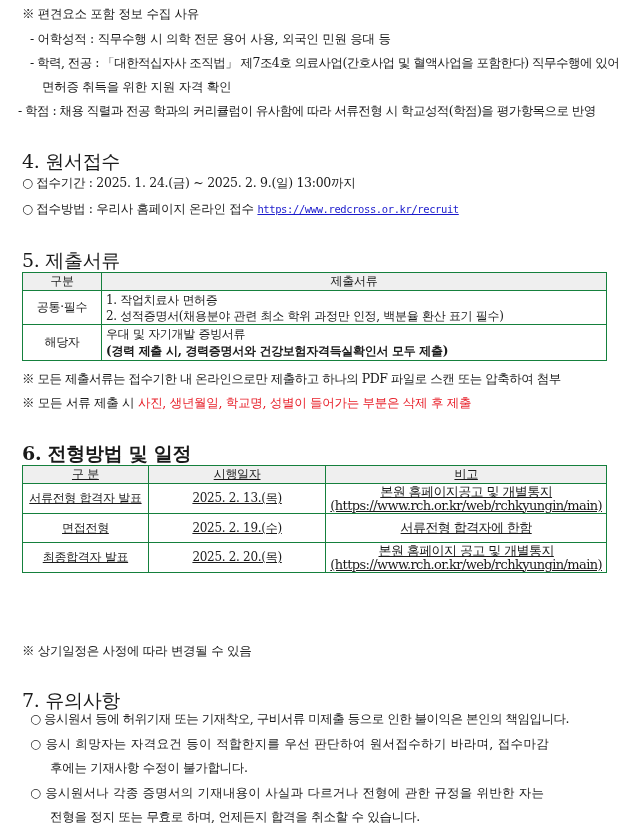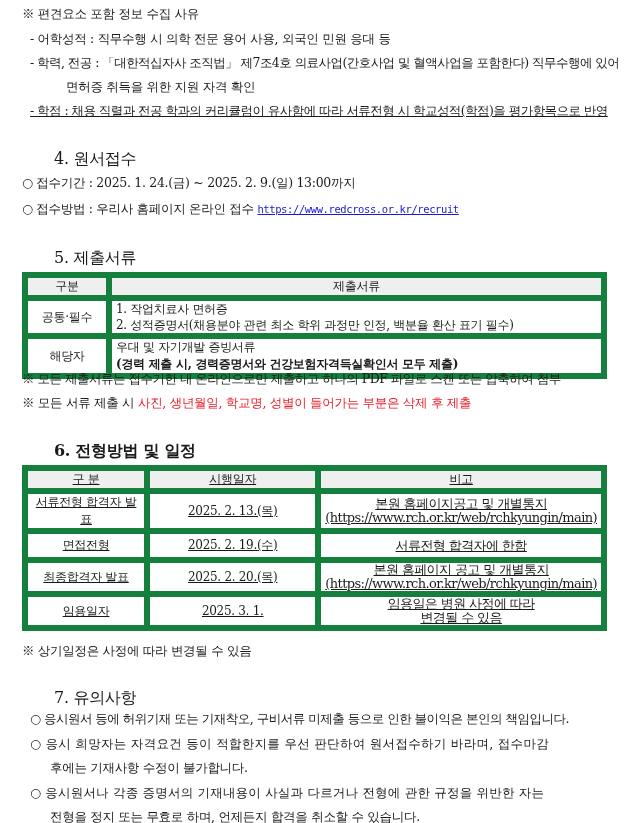--- a/index.html
+++ b/index.html
@@ -2,38 +2,38 @@
 <html><head>
   <meta charset="utf-8">
   <style>
     html, body { margin: 0; padding: 0; background: #ffffff; }
     body {
       width: 631px; height: 823px; overflow: hidden; position: relative;
       font-family: "DejaVu Serif", "Liberation Serif", serif;
       color: #1a1a1a; font-size: 12.5px;
     }
     .line { position: absolute; white-space: nowrap; letter-spacing: -0.3px; }
-    .h { font-size: 16px; font-weight: normal; margin-left: 32px; }
+    .h { font-size: 19px; font-weight: normal; }
     .red { color: #e8202a; }
     .link { color: #1a1acc; text-decoration: underline; font-family: "DejaVu Sans Mono", "Liberation Mono", monospace; font-size: 10.5px; letter-spacing: -0.4px; }
     table { position: absolute; border-collapse: collapse; font-size: 12px; letter-spacing: -0.3px; }
-    td, th { border: 6px solid #15803d; padding: 0 4px; font-weight: normal; }
+    td, th { border: 1px solid #15803d; padding: 0 4px; font-weight: normal; }
     th { background: #efefef; text-align: center; }
     .c { text-align: center; }
     .small { font-size: 13px; line-height: 14px; letter-spacing: -0.6px; }
     .bold { font-weight: bold; }
   </style>
 </head>
 <body>
 
 <div class="line" style="left:22px; top:6px;">※ 편견요소 포함 정보 수집 사유</div>
 <div class="line" style="left:30px; top:31px;">- 어학성적 : 직무수행 시 의학 전문 용어 사용, 외국인 민원 응대 등</div>
 <div class="line" style="left:30px; top:55px; letter-spacing:-0.55px;">- 학력, 전공 : 「대한적십자사 조직법」 제7조4호 의료사업(간호사업 및 혈액사업을 포함한다) 직무수행에 있어</div>
-<div class="line" style="left:42px; top:79px;margin-left:24px;">면허증 취득을 위한 지원 자격 확인</div>
-<div class="line" style="left:30px; top:103px; letter-spacing:-0.55px;text-decoration:underline;">- 학점 : 채용 직렬과 전공 학과의 커리큘럼이 유사함에 따라 서류전형 시 학교성적(학점)을 평가항목으로 반영</div>
+<div class="line" style="left:42px; top:79px;">면허증 취득을 위한 지원 자격 확인</div>
+<div class="line" style="left:18px; top:103px; letter-spacing:-0.55px;">- 학점 : 채용 직렬과 전공 학과의 커리큘럼이 유사함에 따라 서류전형 시 학교성적(학점)을 평가항목으로 반영</div>
 
 <div class="line h" style="left:22px; top:149px;">4. 원서접수</div>
 <div class="line" style="left:22px; top:175px;">○  접수기간 : 2025. 1. 24.(금) ~ 2025. 2. 9.(일) 13:00까지</div>
 <div class="line" style="left:22px; top:201px;">
   <span>○  접수방법 : 우리사 홈페이지 온라인 접수 </span><a class="link">https://www.redcross.or.kr/recruit</a>
 </div>
 
 <div class="line h" style="left:22px; top:248px;">5. 제출서류</div>
 <table style="left:22px; top:272px; width:585px;">
   <tbody>
@@ -84,28 +84,20 @@
     <td class="c small">서류전형 합격자에 한함</td>
   </tr>
   <tr style="height:30px;">
     <td class="c">최종합격자 발표</td>
     <td class="c">2025. 2. 20.(목)</td>
     <td class="c small">
       <div>본원 홈페이지 공고 및 개별통지</div>
       <div>(https://www.rch.or.kr/web/rchkyungin/main)</div>
     </td>
   </tr>
-  <tr style="height:30px;">
-    <td class="c">임용일자</td>
-    <td class="c">2025. 3. 1.</td>
-    <td class="c small">
-      <div>임용일은 병원 사정에 따라</div>
-      <div>변경될 수 있음</div>
-    </td>
-  </tr>
 </tbody>
   </table>
 <div class="line" style="left:22px; top:643px;">※ 상기일정은 사정에 따라 변경될 수 있음</div>
 
 <div class="line h" style="left:22px; top:688px;">7. 유의사항</div>
 <div class="line" style="left:30px; top:711px; letter-spacing:-0.5px;">○  응시원서 등에 허위기재 또는 기재착오, 구비서류 미제출 등으로 인한 불이익은 본인의 책임입니다.</div>
 <div class="line" style="left:30px; top:736px; letter-spacing:0.3px;">○  응시 희망자는 자격요건 등이 적합한지를 우선 판단하여 원서접수하기 바라며, 접수마감</div>
 <div class="line" style="left:50px; top:760px;">후에는 기재사항 수정이 불가합니다.</div>
 <div class="line" style="left:30px; top:785px; letter-spacing:0.2px;">○  응시원서나 각종 증명서의 기재내용이 사실과 다르거나 전형에 관한 규정을 위반한 자는</div>
 <div class="line" style="left:50px; top:809px;">전형을 정지 또는 무효로 하며, 언제든지 합격을 취소할 수 있습니다.</div>

